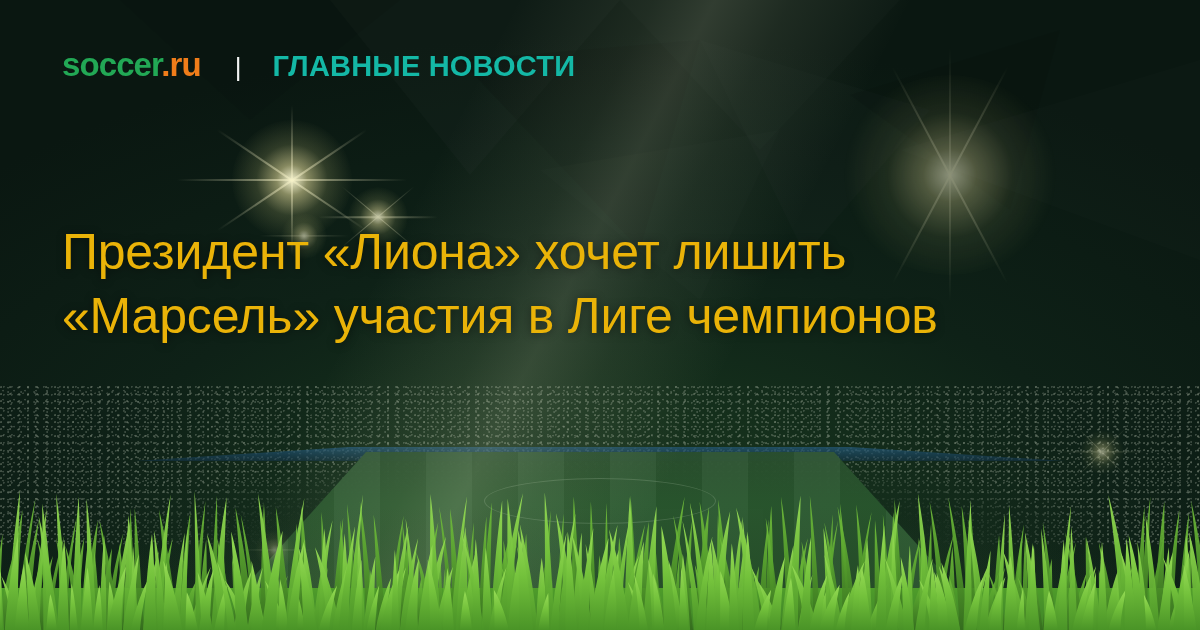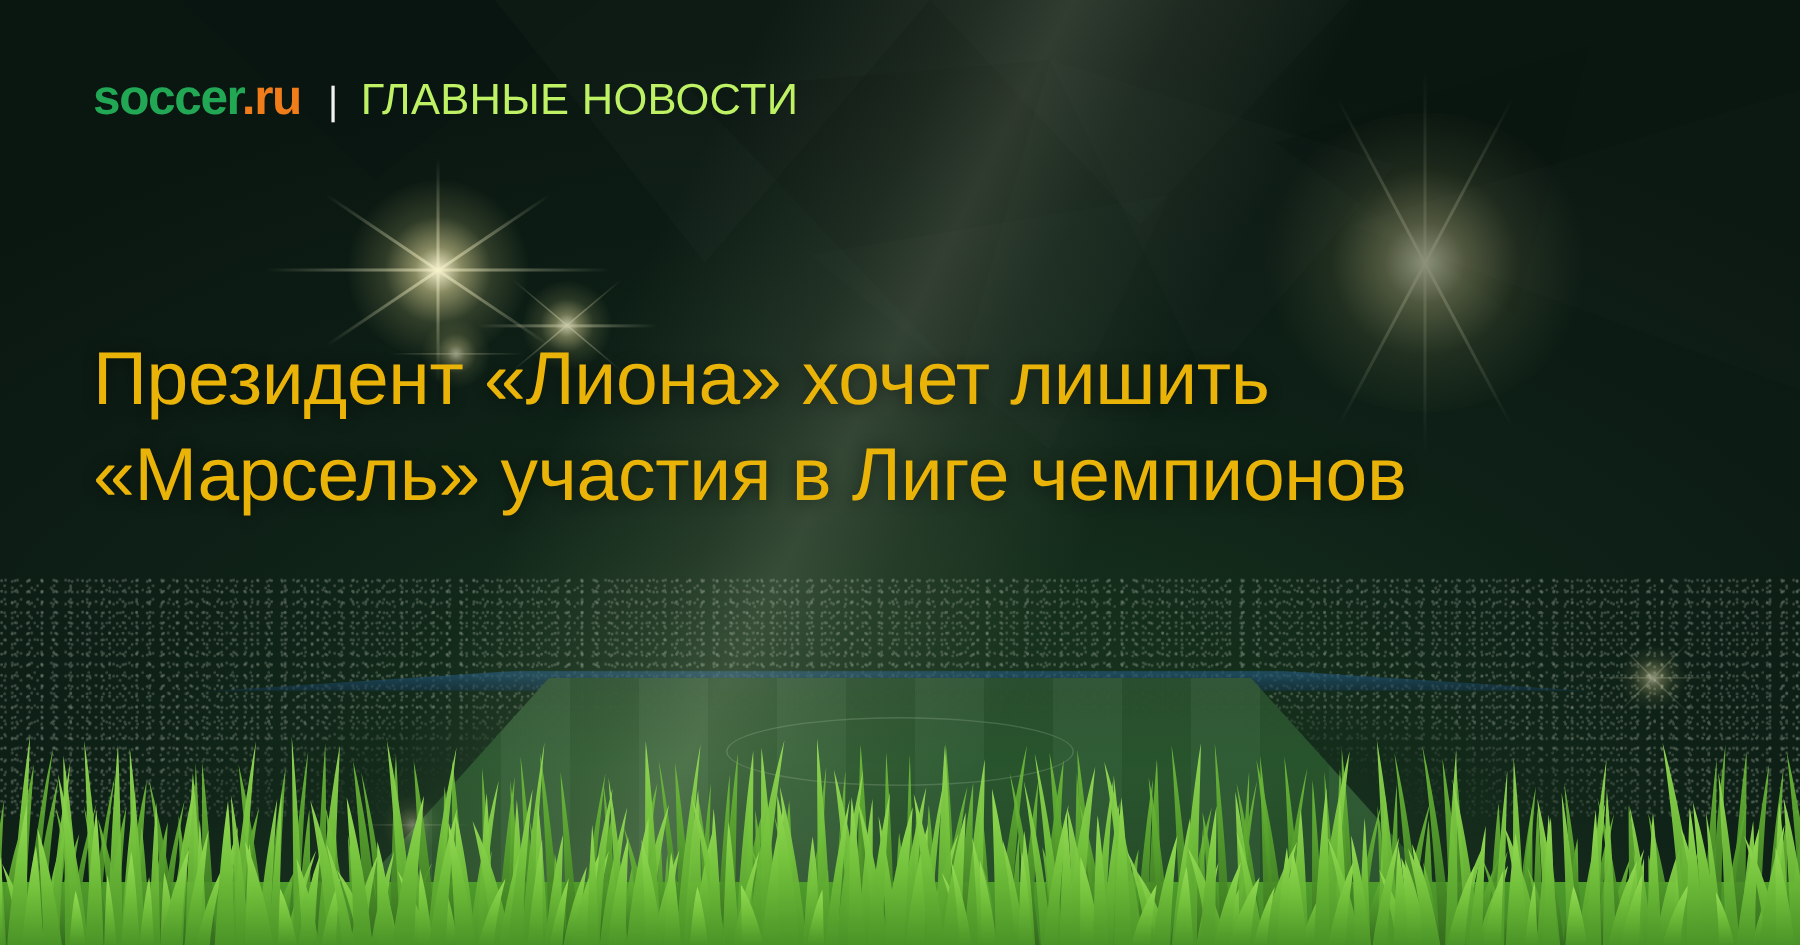--- a/index.html
+++ b/index.html
@@ -132,44 +132,44 @@
     background: linear-gradient(90deg, rgba(240,235,175,0) 0%, rgba(246,242,200,0.55) 48%, rgba(246,242,200,0.55) 52%, rgba(240,235,175,0) 100%);
   }
 
   
   #header {
     position: absolute;
     left: 62px;
     top: 48px;
     display: flex;
     align-items: baseline;
-    gap: 0;
+    gap: 16px;
     z-index: 6;
   }
   #logo {
     font-size: 33px;
     font-weight: bold;
     letter-spacing: -0.9px;
     line-height: 1;
     white-space: nowrap;
   }
   #logo .word { color: #22a855; }
   #logo .tld  { color: #f07d1a; }
   #header-divider {
     color: #ffffff;
     font-size: 26px;
     font-weight: normal;
     margin: 0 15px 0 18px;
     line-height: 1;
     opacity: 0.95;
   }
   #header-label {
-    color: #bef264;
+    color: #14b8a6;
     font-size: 29px;
-    font-weight: normal;
+    font-weight: bold;
     letter-spacing: 0.2px;
     line-height: 1;
     white-space: nowrap;
   }
 
   
   #headline {
     position: absolute;
     left: 62px;
     top: 220px;

